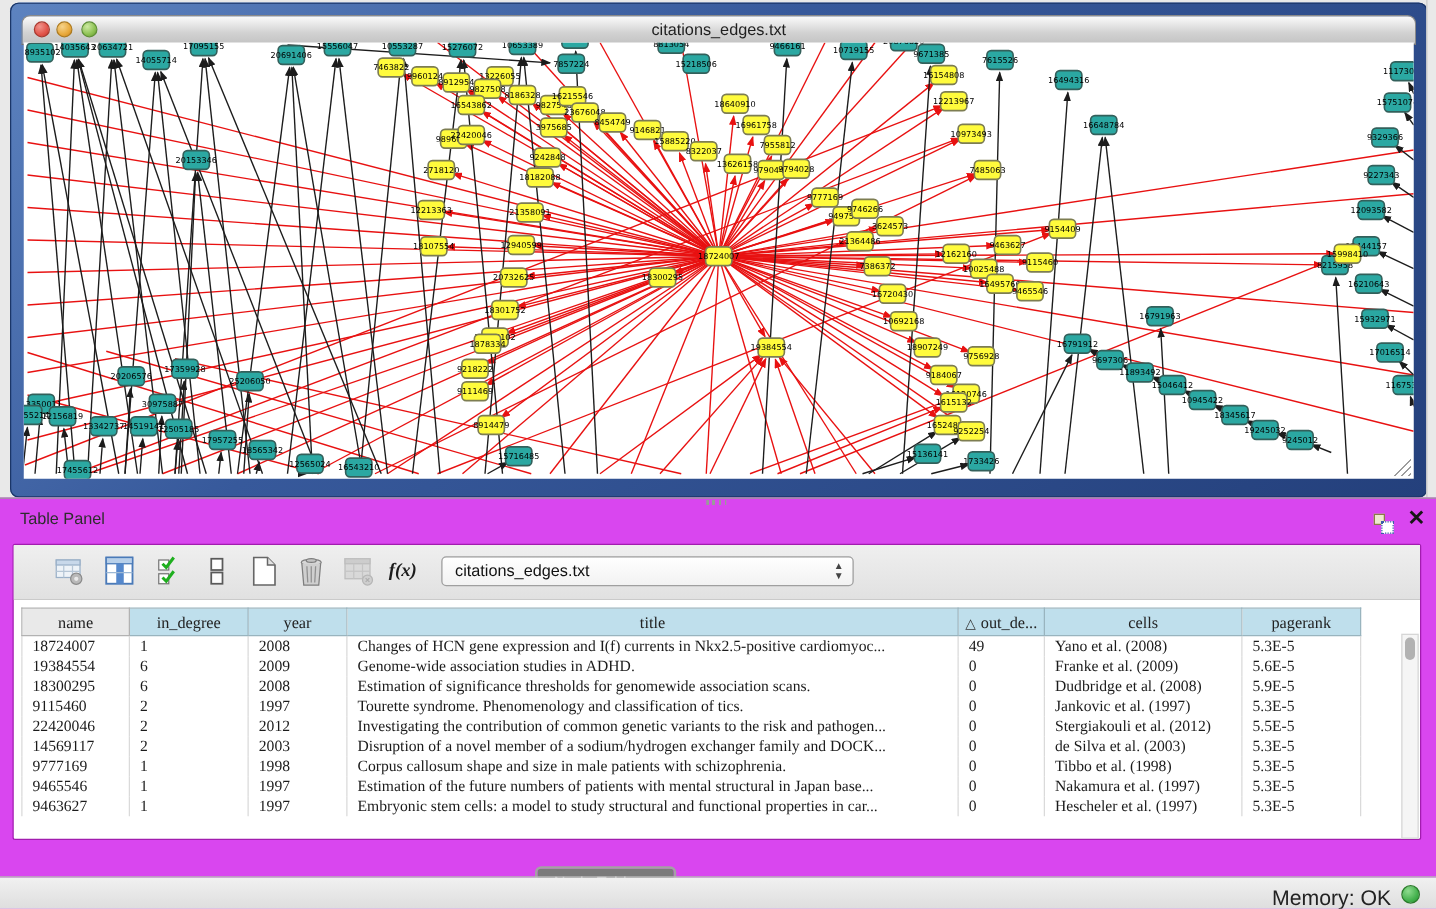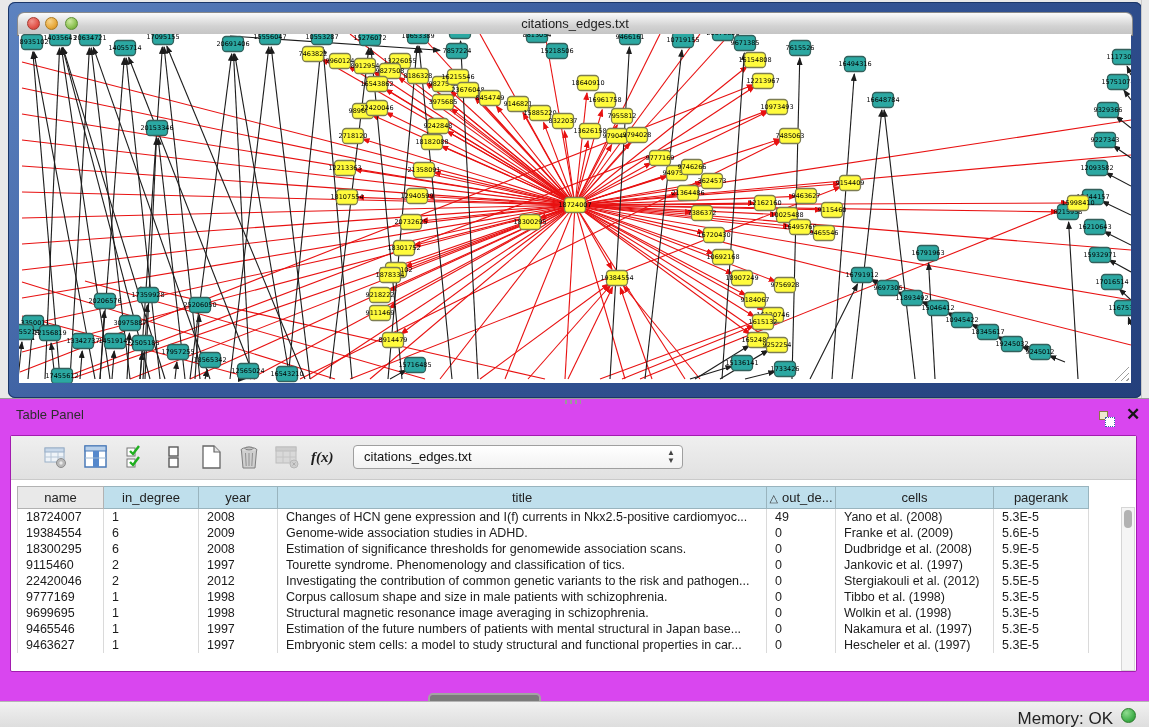--- a/index.html
+++ b/index.html
@@ -41,21 +41,21 @@
   .toolbar{position:absolute;left:0;top:0;right:0;height:43px;background:linear-gradient(#efefef,#e1e1e1);
     border-bottom:1px solid #cacaca;}
   .tbi{position:absolute;top:7px;width:28px;height:28px;}
   .tbi svg{display:block;}
   .fx-label{font-family:"Liberation Serif",serif;font-style:italic;font-weight:bold;font-size:15px;color:#1c1c1c;line-height:28px;}
   .combo{position:absolute;left:342px;top:9px;width:330px;height:24px;background:linear-gradient(#ffffff,#f2f2f2);
     border:1px solid #9f9f9f;border-radius:4px;box-sizing:border-box;}
   .combo-text{position:absolute;left:10px;top:0;line-height:22px;font-size:13px;color:#111;}
   .combo-arrows{position:absolute;right:7px;top:3px;font-size:8px;line-height:8px;color:#444;text-align:center;}
 
-  table.data-table{position:absolute;left:6px;top:50px;width:1071px;border-collapse:collapse;table-layout:fixed;}
+  table.data-table{position:absolute;left:6px;top:50px;width:1071px;border-collapse:collapse;table-layout:fixed;font-family:Liberation Serif, serif;}
   .data-table th{height:21px;background:#bfdfec;border:1px solid #99b4be;font-weight:normal;
     font-size:13px;color:#222;padding:0;overflow:hidden;white-space:nowrap;}
   .data-table th.gray{background:#e9e9e9;border-color:#b2b2b2;}
   .data-table td{height:16px;padding:0 2px 0 8px;font-size:12.5px;color:#1b1b1b;background:#fff;
     border-left:1px solid #dadada;border-right:1px solid #dadada;white-space:nowrap;overflow:hidden;}
   .sort-tri{display:inline-block;margin-right:4px;font-size:11px;color:#333;}
   .vscroll{position:absolute;left:1110px;top:71px;width:14px;height:164px;background:#f5f5f5;
     border:1px solid #d6d6d6;box-sizing:border-box;}
   .vthumb{position:absolute;left:2px;top:2px;width:8px;height:18px;background:#b2b2b2;border-radius:5px;}
 
@@ -939,35 +939,35 @@
           <tr>
             <td>22420046</td>
             <td>2</td>
             <td>2012</td>
             <td>Investigating the contribution of common genetic variants to the risk and pathogen...</td>
             <td>0</td>
             <td>Stergiakouli et al. (2012)</td>
             <td>5.5E-5</td>
           </tr>
           <tr>
+            <td>14569117</td>
+            <td>2</td>
+            <td>2003</td>
+            <td>Disruption of a novel member of a sodium/hydrogen exchanger family and DOCK...</td>
+            <td>0</td>
+            <td>de Silva et al. (2003)</td>
+            <td>5.3E-5</td>
+          </tr>
+          <tr>
             <td>9777169</td>
             <td>1</td>
             <td>1998</td>
             <td>Corpus callosum shape and size in male patients with schizophrenia.</td>
             <td>0</td>
             <td>Tibbo et al. (1998)</td>
-            <td>5.3E-5</td>
-          </tr>
-          <tr>
-            <td>9699695</td>
-            <td>1</td>
-            <td>1998</td>
-            <td>Structural magnetic resonance image averaging in schizophrenia.</td>
-            <td>0</td>
-            <td>Wolkin et al. (1998)</td>
             <td>5.3E-5</td>
           </tr>
           <tr>
             <td>9465546</td>
             <td>1</td>
             <td>1997</td>
             <td>Estimation of the future numbers of patients with mental structural in Japan base...</td>
             <td>0</td>
             <td>Nakamura et al. (1997)</td>
             <td>5.3E-5</td>

